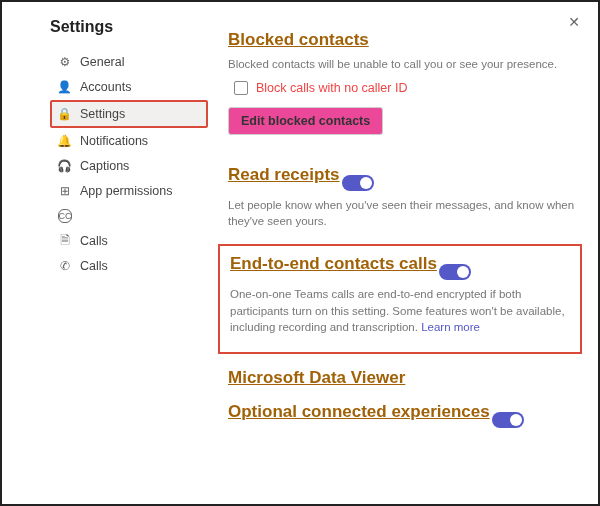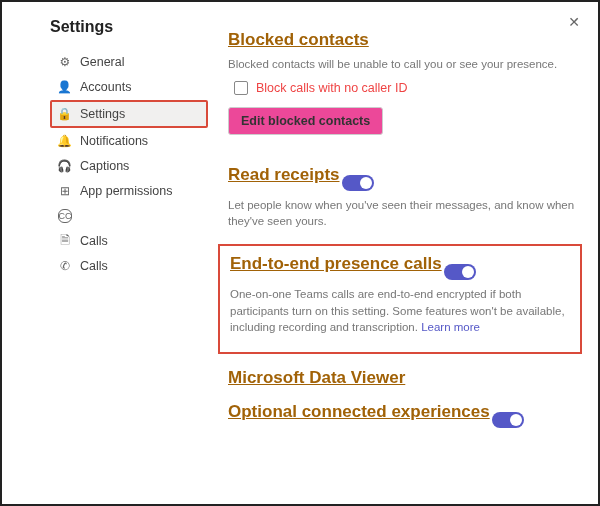--- a/index.html
+++ b/index.html
@@ -206,21 +206,21 @@
       <div class="section">
         <div class="row-title">
           <span class="section-title">Read receipts</span>
           <span class="toggle"></span>
         </div>
         <div class="desc">Let people know when you've seen their messages, and know when they've seen yours.</div>
       </div>
 
       <div class="highlight-box">
         <div class="row-title">
-          <span class="section-title">End-to-end presence calls</span>
+          <span class="section-title">End-to-end contacts calls</span>
           <span class="toggle"></span>
         </div>
         <div class="desc">
           <span>One-on-one Teams calls are end-to-end encrypted if both participants turn on this setting. Some features won't be available, including recording and transcription. </span><span class="link">Learn more</span>
         </div>
       </div>
 
 
       <div class="section">
         <div class="section-title">Microsoft Data Viewer</div>

